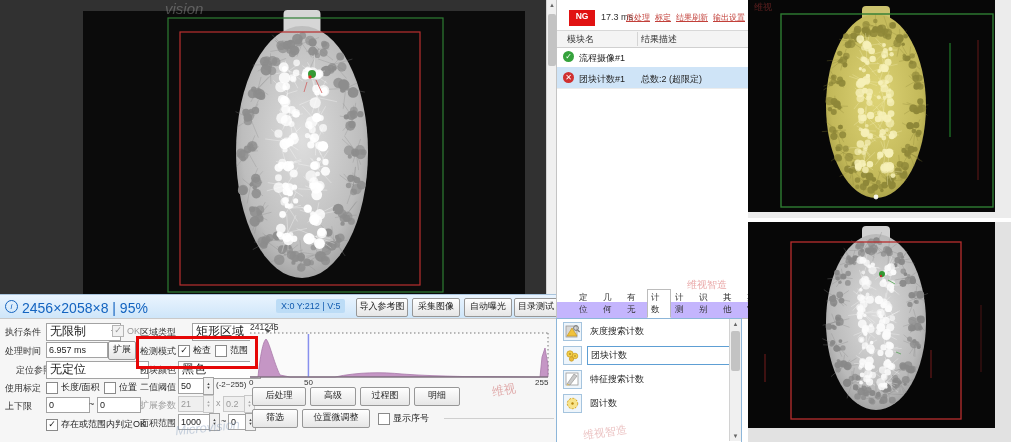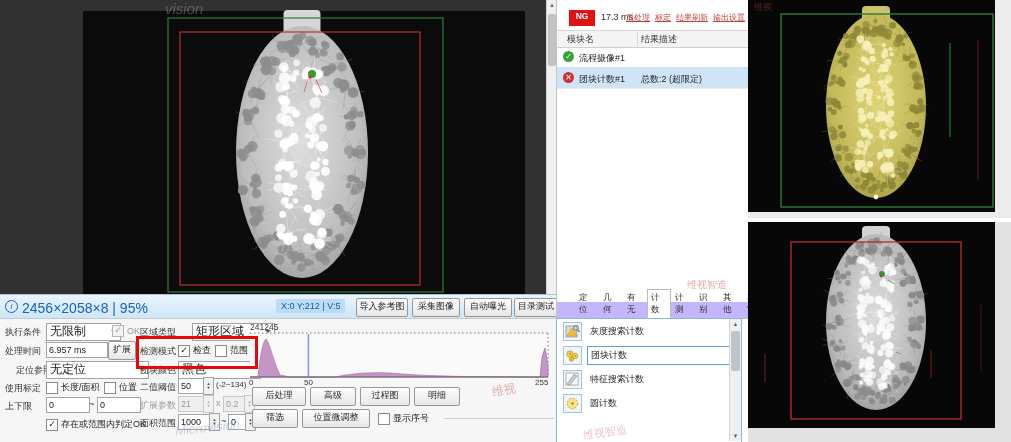--- a/index.html
+++ b/index.html
@@ -611,21 +611,21 @@
 
   <span class="lbl abs" style="left:140px;top:45px;">团块颜色</span>
   <div class="dd" style="left:178px;top:42px;width:66px;">黑色</div>
 
   <span class="lbl abs" style="left:140px;top:62px;">二值阈值</span>
   <div class="inp" style="left:178px;top:59px;width:22px;">50</div>
   <span class="spin" style="left:203px;top:58px;">
       <span>▲</span>
       <span>▼</span>
     </span>
-  <span class="lbl abs" style="left:216px;top:61px;font-size:8px;">(-2~134)</span>
+  <span class="lbl abs" style="left:216px;top:61px;font-size:8px;">(-2~255)</span>
 
   <span class="lbl dis abs" style="left:140px;top:80px;">扩展参数</span>
   <div class="inp dis" style="left:178px;top:77px;width:22px;">21</div>
   <span class="spin dis" style="left:203px;top:76px;">
       <span>▲</span>
       <span>▼</span>
     </span>
   <span class="lbl dis abs" style="left:216px;top:79px;">x</span>
   <div class="inp dis" style="left:223px;top:77px;width:18px;">0.2</div>
   <span class="spin dis" style="left:244px;top:76px;">

